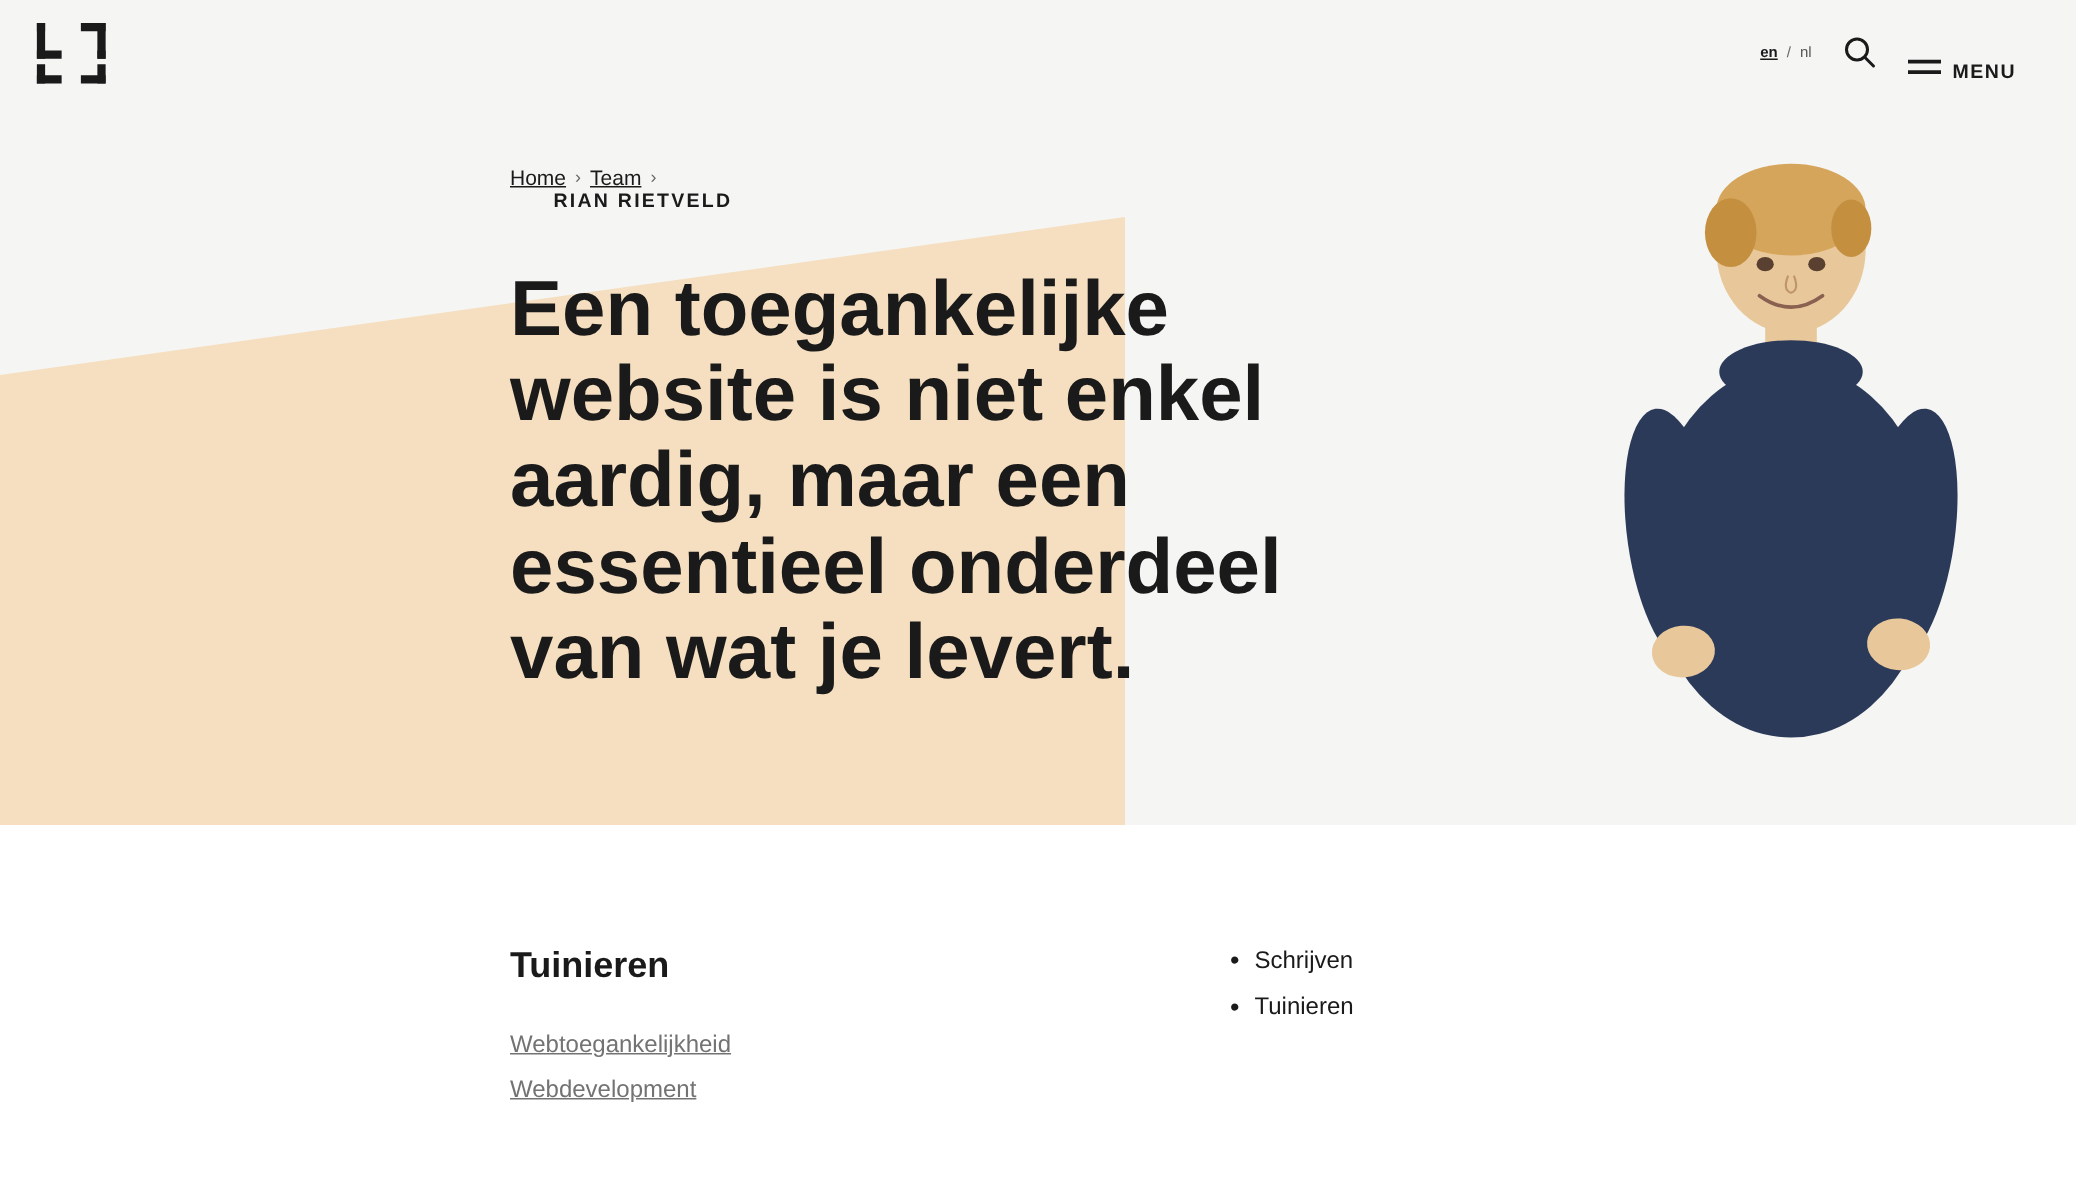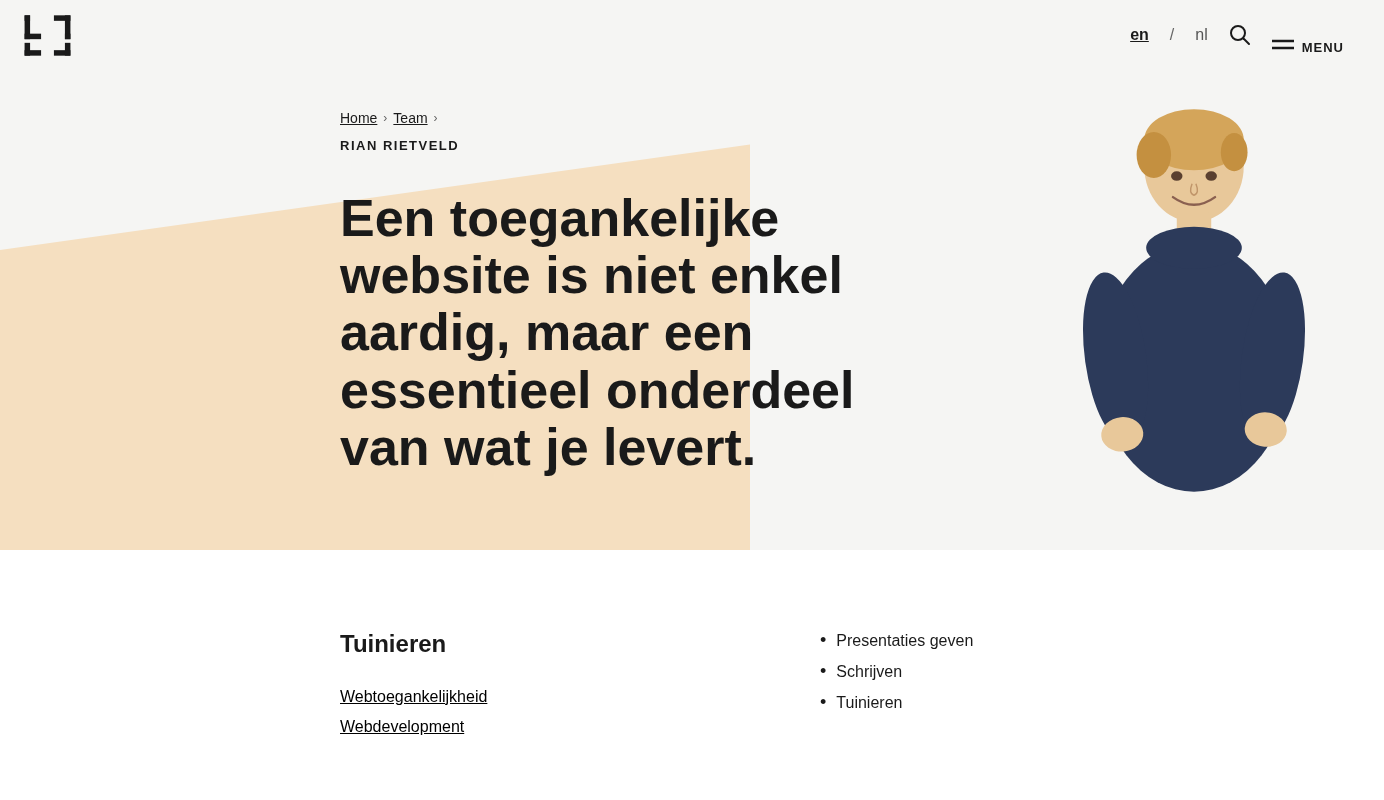--- a/index.html
+++ b/index.html
@@ -33,22 +33,22 @@
 
     .header-right {
       display: flex;
       align-items: center;
       gap: 20px;
     }
 
     .lang-switcher {
       display: flex;
       align-items: flex-start;
-      gap: 21px;
-      font-size: 16px;
+      gap: 6px;
+      font-size: 10px;
       color: #1a1a1a;
     }
 
     .lang-en {
       font-weight: bold;
       text-decoration: underline;
       cursor: pointer;
     }
 
     .lang-divider {
@@ -102,40 +102,40 @@
       max-width: 1000px;
       position: relative;
       z-index: 2;
     }
 
     .breadcrumb {
       display: flex;
       align-items: center;
       gap: 6px;
       font-size: 14px;
-      margin-bottom: 12px;
     }
 
     .breadcrumb a {
       color: #1a1a1a;
       text-decoration: underline;
     }
 
     .breadcrumb-sep {
       color: #666;
       font-size: 12px;
     }
 
     .person-label {
       font-size: 13px;
       font-weight: 600;
       letter-spacing: 1.5px;
       color: #1a1a1a;
       text-transform: uppercase;
       margin-bottom: 20px;
+      margin-left: 29px;
     }
 
     .hero-quote {
       font-size: 52px;
       font-weight: 900;
       line-height: 1.1;
       color: #1a1a1a;
       max-width: 580px;
       font-family: 'Arial Black', 'Arial', sans-serif;
       margin-top: 37px;
@@ -200,21 +200,21 @@
     .section-title {
       font-size: 24px;
       font-weight: 900;
       color: #1a1a1a;
       margin-bottom: 30px;
       font-family: 'Arial Black', 'Arial', sans-serif;
     }
 
     .expertise-link {
       display: block;
-      color: #000000;
+      color: #737373;
       text-decoration: underline;
       font-size: 16px;
       margin-bottom: 12px;
       cursor: pointer;
     }
 
     .skills-list {
       list-style: none;
       padding: 0;
     }
@@ -343,21 +343,20 @@
     <div class="lower-content">
 
       <div class="expertises-col">
         <h2 class="section-title">Tuinieren</h2>
         <a href="#" class="expertise-link">Webtoegankelijkheid</a>
         <a href="#" class="expertise-link">Webdevelopment</a>
       </div>
 
       <div class="skills-col">
         <ul class="skills-list">
-          <li>Presentaties geven</li>
           <li>Schrijven</li>
           <li>Tuinieren</li>
         </ul>
       </div>
 
     </div>
   </section>
 
 </main>
 

